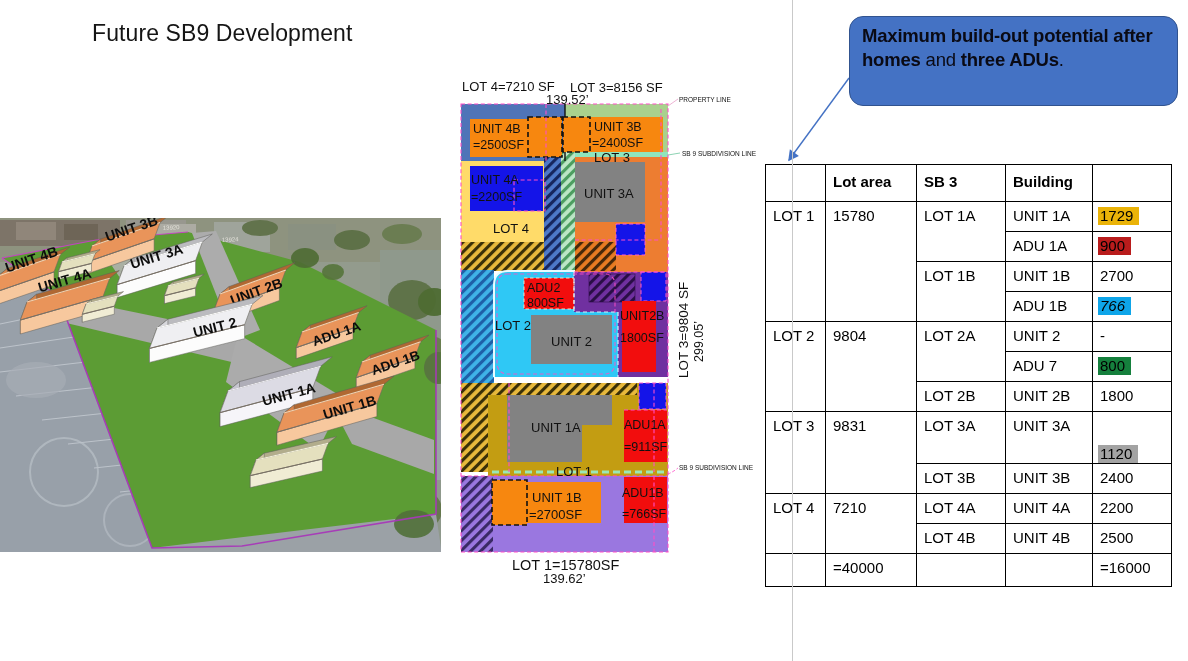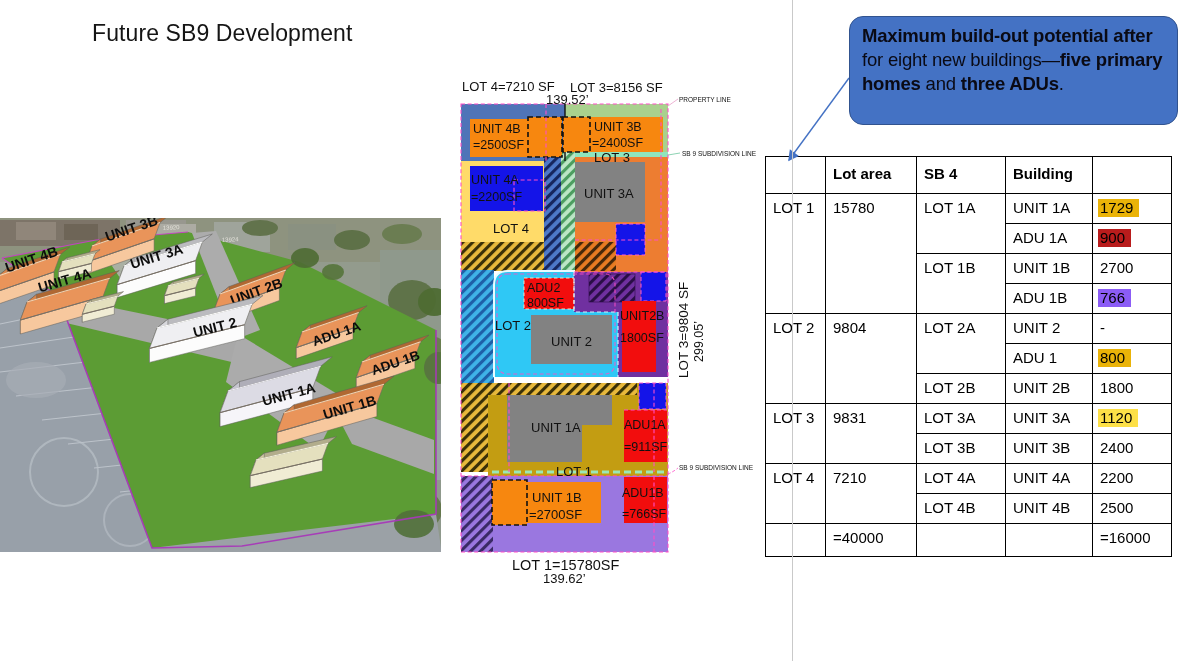--- a/index.html
+++ b/index.html
@@ -9,29 +9,29 @@
 
   .title { position: absolute; left: 92px; top: 20px; font-size: 23px; color: #151515;
             letter-spacing: 0.1px; }
 
   .vline { position: absolute; left: 792px; top: 0; width: 1px; height: 661px;
             background: #C9C9C9; z-index: 30; }
 
   .svg3d { position: absolute; left: 0; top: 0; z-index: 1; }
   .svgplan { position: absolute; left: 0; top: 0; z-index: 2; }
 
-  .callout { position: absolute; left: 849px; top: 16px; width: 329px; height: 109px;
+  .callout { position: absolute; left: 849px; top: 16px; width: 329px; height: 90px;
               background: #4472C4; border: 1.6px solid #31538F; border-radius: 14px;
               color: #0A0A14; padding: 7px 8px 6px 12px; z-index: 20;
               font-size: 18.5px; line-height: 24.2px; letter-spacing: -0.2px; }
   .callout .b { font-weight: bold; }
 
   .arrow-svg { position: absolute; left: 0; top: 0; z-index: 10; }
 
-  table.data { position: absolute; left: 765px; top: 156px; border-collapse: collapse;
+  table.data { position: absolute; left: 765px; top: 164px; border-collapse: collapse;
                 table-layout: fixed; z-index: 5; background: transparent;
                 font-size: 15px; color: #000; }
   table.data td, table.data th { border: 1.6px solid #000; vertical-align: top;
                 padding: 5px 2px 0 7px; text-align: left; overflow: hidden; white-space: nowrap; }
   table.data tr { height: 30px; }
   table.data tr.hdr { height: 37px; }
   table.data tr.hdr th { font-weight: bold; padding-top: 8px; }
   table.data tr.total-row { height: 33px; }
   table.data .hl { display: inline-block; padding: 0 6px 1px 2px; margin-left: -2px; }
   .c0 { width: 60px; } .c1 { width: 91px; } .c2 { width: 89px; } .c3 { width: 87px; } .c4 { width: 79px; }
@@ -364,37 +364,36 @@
     <defs>
       <marker id="ah" markerWidth="9" markerHeight="9" refX="7" refY="4.5" orient="auto">
         <path d="M0.5,0.5 L8,4.5 L0.5,8.5 Z" fill="#4472C4"></path>
       </marker>
     </defs>
     <line x1="849" y1="78" x2="789" y2="160" stroke="#4472C4" stroke-width="1.4" marker-end="url(#ah)"></line>
   </svg>
 
   <div class="callout">
     <div><span class="b">Maximum build-out potential after</span></div>
-    <div><span>for eight new buildings—</span><span class="b">five primary</span></div>
     <div><span class="b">homes</span><span> and </span><span class="b">three ADUs</span><span>.</span></div>
   </div>
 
   <table class="data">
     <colgroup>
         <col class="c0">
         <col class="c1">
         <col class="c2">
         <col class="c3">
         <col class="c4">
       </colgroup>
     <tbody>
         <tr class="hdr">
       <th></th>
       <th>Lot area</th>
-      <th>SB 4</th>
+      <th>SB 3</th>
       <th>Building</th>
       <th></th>
     </tr>
 <tr>
           <td rowspan="4">LOT 1</td>
           <td rowspan="4">15780</td>
           <td rowspan="2">LOT 1A</td>
           <td>UNIT 1A</td>
           <td><span class="hl" style="background: #eab308;">1729</span></td>
         </tr>
@@ -402,44 +401,44 @@
           <td>ADU 1A</td>
           <td><span class="hl" style="background: #b91c1c;">900</span></td>
         </tr>
 <tr>
           <td rowspan="2">LOT 1B</td>
           <td>UNIT 1B</td>
           <td>2700</td>
         </tr>
 <tr>
           <td>ADU 1B</td>
-          <td><span class="hl" style="background: #8b5cf6;">766</span></td>
+          <td><span class="hl" style="background: #0ea5e9; font-style: italic;">766</span></td>
         </tr>
 <tr>
           <td rowspan="3">LOT 2</td>
           <td rowspan="3">9804</td>
           <td rowspan="2">LOT 2A</td>
           <td>UNIT 2</td>
           <td>-</td>
         </tr>
 <tr>
-          <td>ADU 1</td>
-          <td><span class="hl" style="background: #eab308;">800</span></td>
+          <td>ADU 7</td>
+          <td><span class="hl" style="background: #15803d;">800</span></td>
         </tr>
 <tr>
           <td>LOT 2B</td>
           <td>UNIT 2B</td>
           <td>1800</td>
         </tr>
 <tr>
           <td rowspan="2">LOT 3</td>
           <td rowspan="2">9831</td>
           <td>LOT 3A</td>
           <td>UNIT 3A</td>
-          <td><span class="hl" style="background: #fde047;">1120</span></td>
+          <td><span class="hl" style="background: #a3a3a3; margin-top: 28px;">1120</span></td>
         </tr>
 <tr>
           <td>LOT 3B</td>
           <td>UNIT 3B</td>
           <td>2400</td>
         </tr>
 <tr>
           <td rowspan="2">LOT 4</td>
           <td rowspan="2">7210</td>
           <td>LOT 4A</td>

